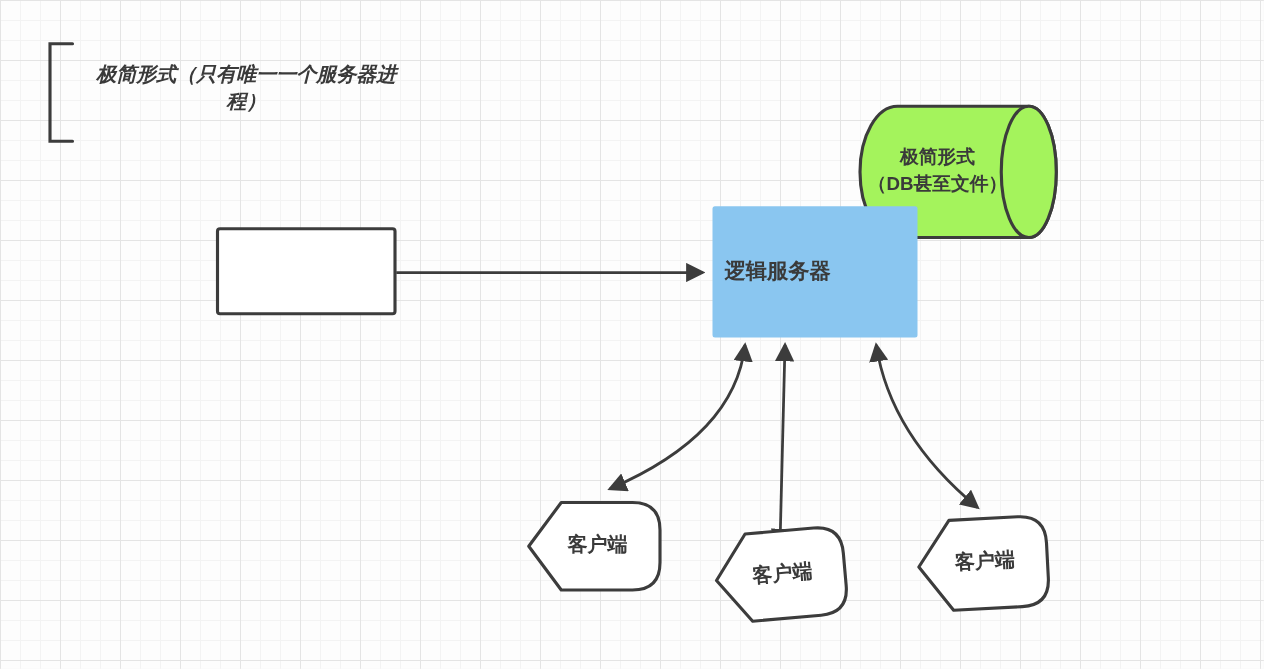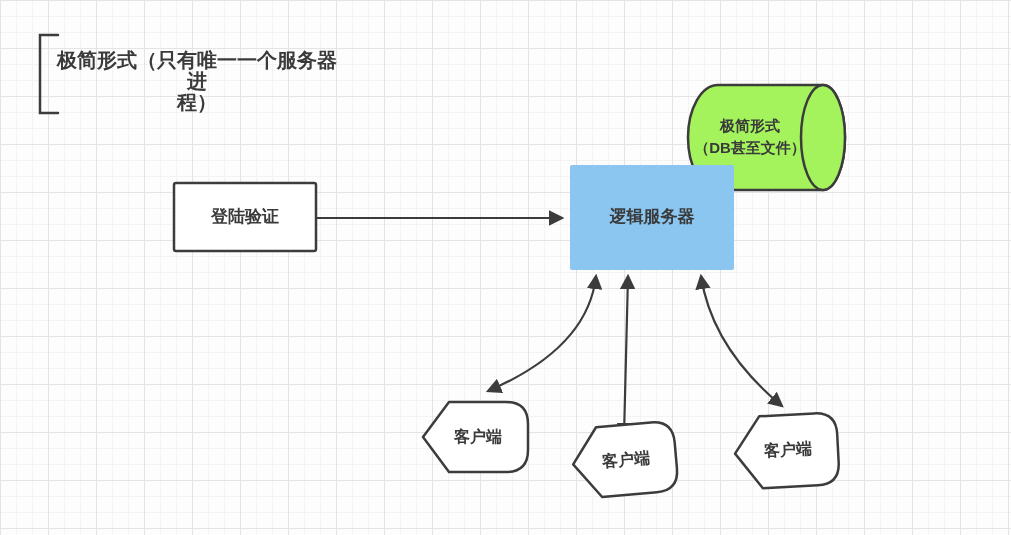--- a/index.html
+++ b/index.html
@@ -22,24 +22,24 @@
   #diagram-svg{position:absolute;left:0;top:0;}
   .label{
     position:absolute;
     color:#3a3a3a;
     font-weight:bold;
     text-align:center;
     white-space:pre-line;
     line-height:1.3;
     pointer-events:none;
   }
-  .label.title{width:290px;left:52px;top:50px;font-size:20px;line-height:21px;}
+  .label.title{width:290px;left:52px;top:50px;font-size:16px;line-height:21px;font-style:italic;}
   .label.login{left:174px;top:183px;width:142px;height:68px;font-size:17px;
     display:flex;align-items:center;justify-content:center;}
-  .label.logic{left:570px;top:165px;width:164px;height:105px;font-size:17px;
+  .label.logic{left:540px;top:165px;width:164px;height:105px;font-size:17px;
     display:flex;align-items:center;justify-content:center;}
   .label.storage{left:680px;top:115px;width:140px;font-size:15px;line-height:22px;}
   .label.client{width:100px;font-size:16px;display:flex;align-items:center;justify-content:center;height:70px;}
   .label.client1{left:428px;top:402px;}
   .label.client2{left:576px;top:425px;transform:rotate(-5deg);}
   .label.client3{left:738px;top:415px;transform:rotate(-3deg);}
 </style>
 </head>
 <body>
 
@@ -78,21 +78,20 @@
       <path d="M26 0 L81 0 Q103 0 103 22 L103 48 Q103 70 81 70 L26 70 L0 35 Z" fill="#ffffff" stroke="#3c3c3c" stroke-width="2.5" stroke-linejoin="round"></path>
     </g>
     <g transform="translate(735,415) rotate(-3 50 36)">
       <path d="M26 0 L81 0 Q103 0 103 22 L103 50 Q103 72 81 72 L26 72 L0 36 Z" fill="#ffffff" stroke="#3c3c3c" stroke-width="2.5" stroke-linejoin="round"></path>
     </g>
   </svg>
 
   <div class="label title">极简形式（只有唯一一个服务器进
 程）</div>
 
-  <div class="label login">登陆验证</div>
 
   <div class="label logic">逻辑服务器</div>
 
   <div class="label storage">极简形式
 （DB甚至文件）</div>
 
   <div class="label client client1">客户端</div>
 
   <div class="label client client2">客户端</div>
 

